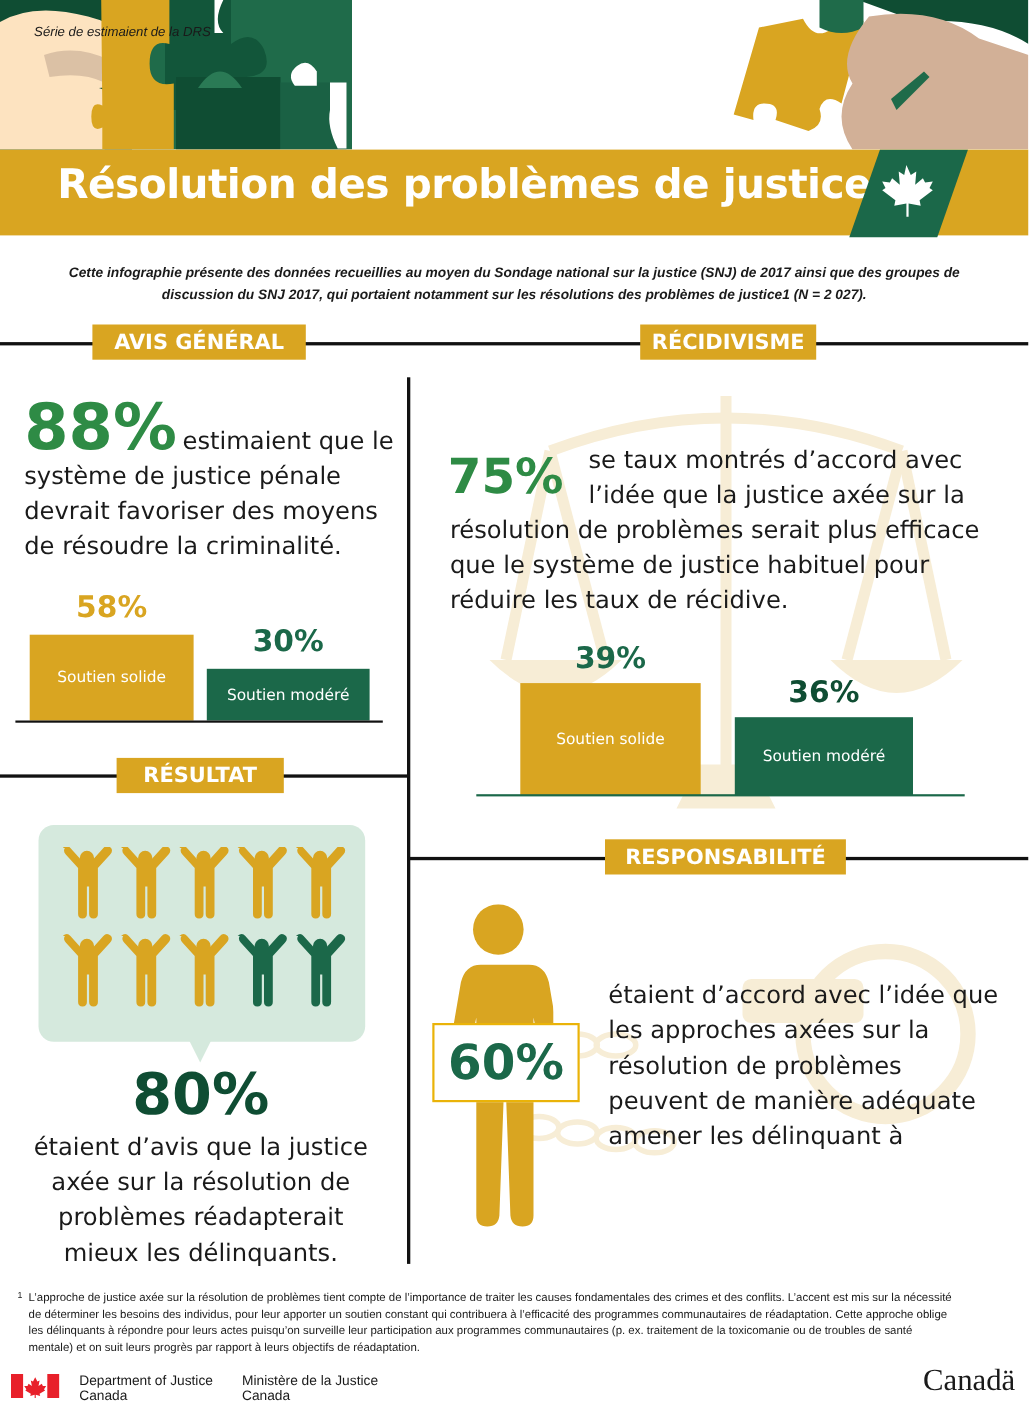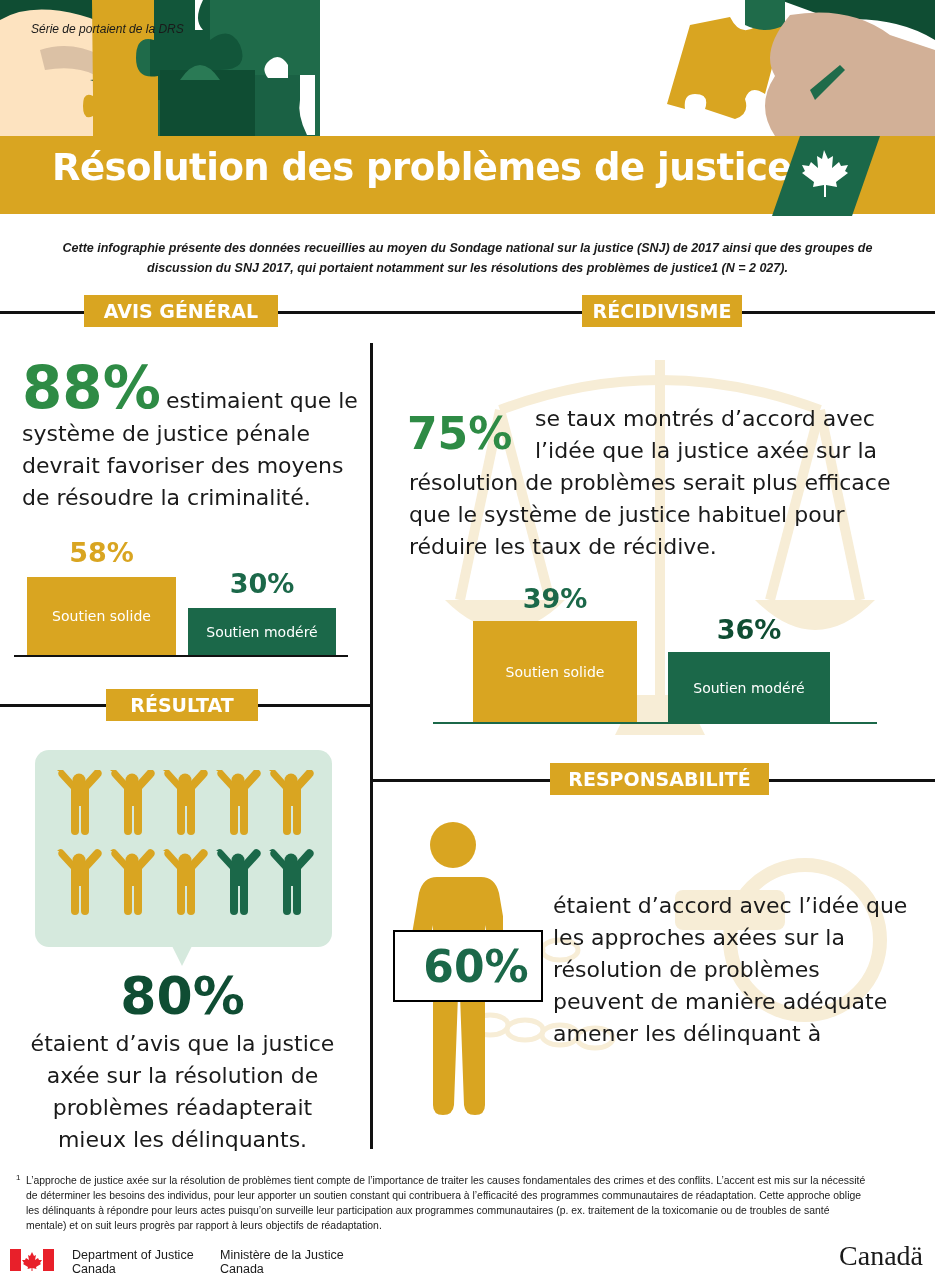--- a/index.html
+++ b/index.html
@@ -53,21 +53,21 @@
 
     <path d="M690 25 l40 -8 q10 20 25 10 q5 -10 0 -18 l30 10 l-20 75 q-15 -10 -20 5 q5 15 -10 20 l-30 -10 q5 -15 -10 -15 q-12 0 -10 15 l-18 -5 z" fill="#d9a521"></path>
 
     <path d="M780 0 h155 v40 q-40 -25 -100 -20 z" fill="#0f4d33"></path>
     <path d="M745 0 h40 v25 q-20 10 -40 0 z" fill="#1f6b4a"></path>
 
     <path d="M790 15 q60 -10 100 20 l45 15 v86 h-160 q-20 -30 0 -60 q-15 -25 15 -61 z" fill="#d2b097"></path>
     <path d="M810 90 l30 -25 l5 5 l-30 30 z" fill="#1f6b4a"></path>
   </svg>
 </div>
-<div class="abs series-label">Série de portaient de la DRS</div>
+<div class="abs series-label">Série de estimaient de la DRS</div>
 
 <div class="abs title-bar"></div>
 <div class="abs title-text">Résolution des problèmes de justice</div>
 <div class="abs flag-tab">
   <svg width="112" height="80" viewBox="0 0 112 80">
     <polygon points="32,0 112,0 84,80 4,80" fill="#1b6849"></polygon>
     <path d="M56 14 l4 9 l5 -3 l-1 12 l7 -6 l2 4 l7 -1 l-3 6 l3 2 l-12 9 l1 5 l-11 -2 v12 h-2 v-12 l-11 2 l1 -5 l-12 -9 l3 -2 l-3 -6 l7 1 l2 -4 l7 6 l-1 -12 l5 3 z" fill="#ffffff"></path>
   </svg>
 </div>
 
@@ -196,21 +196,21 @@
 </div>
 
 <div class="abs" style="left:403px; top:822px; width:100px; height:300px;">
   <svg width="100" height="300" viewBox="0 0 100 300">
     <g fill="#d9a521">
       <circle cx="50" cy="23" r="23"></circle>
       <path d="M22 55 h56 q14 0 18 16 l12 70 q2 10 -8 10 q-8 0 -10 -8 l-8 -40 v180 q0 10 -10 10 q-10 0 -11 -10 l-4 -110 h-2 l-4 110 q-1 10 -11 10 q-10 0 -10 -10 v-180 l-8 40 q-2 8 -10 8 q-10 0 -8 -10 l12 -70 q4 -16 18 -16 z"></path>
     </g>
   </svg>
 </div>
-<div class="abs" style="left:393px; top:930px; width:130px; height:68px; border:2px solid #000000; background:#ffffff; display:flex; align-items:center; justify-content:center;padding-left:16px;">
+<div class="abs" style="left:393px; top:930px; width:130px; height:68px; border:2px solid #eab308; background:#ffffff; display:flex; align-items:center; justify-content:center;">
   <span style="font-family:'DejaVu Sans', sans-serif; font-weight:bold; font-size:44px; color:#1b6849;">60%</span>
 </div>
 
 <div class="abs" style="left:553px; top:890px; white-space:nowrap;">
   <div class="body-text">étaient d’accord avec l’idée que</div>
   <div class="body-text">les approches axées sur la</div>
   <div class="body-text">résolution de problèmes</div>
   <div class="body-text">peuvent de manière adéquate</div>
   <div class="body-text">amener les délinquant à</div>
 </div>

